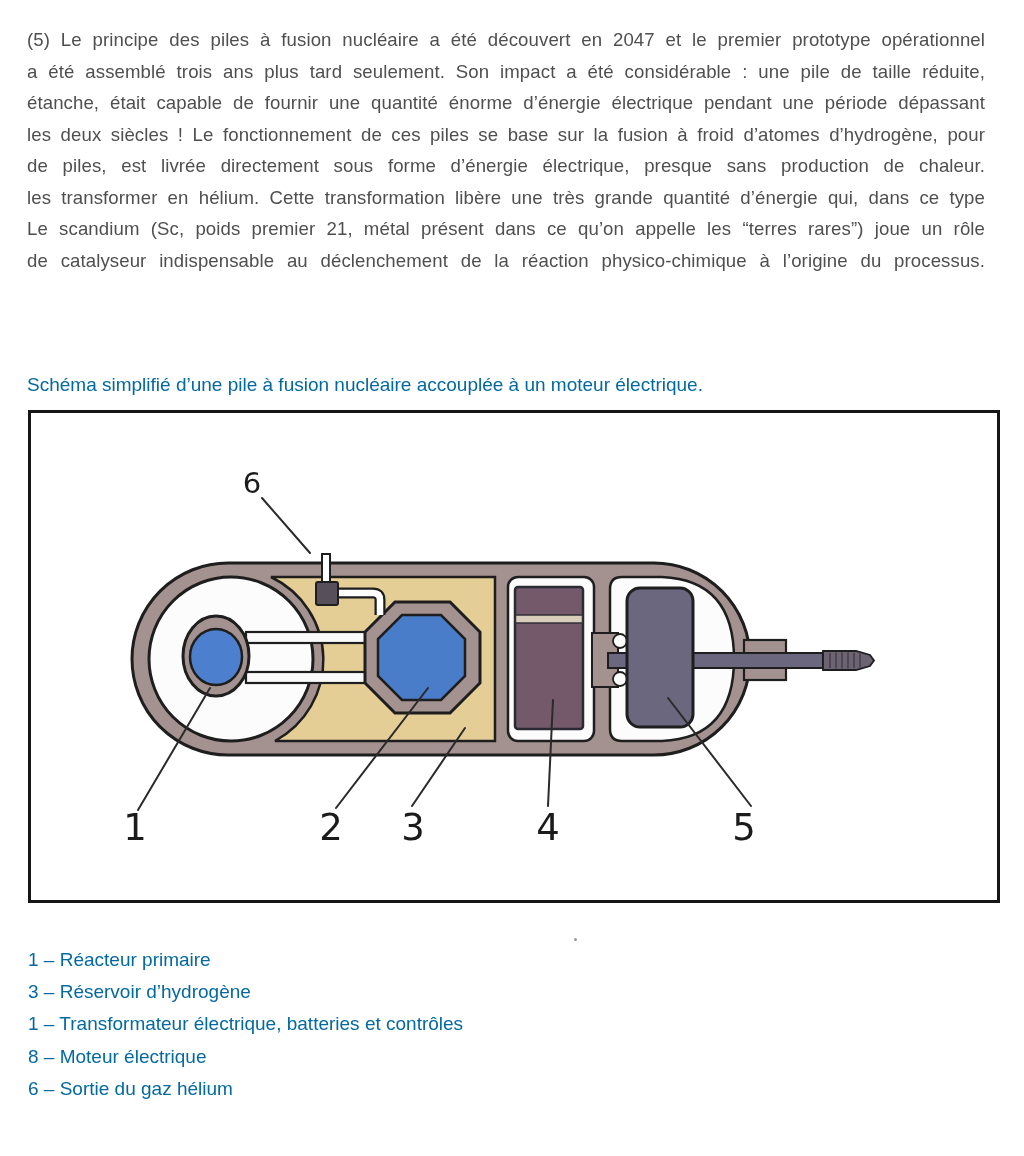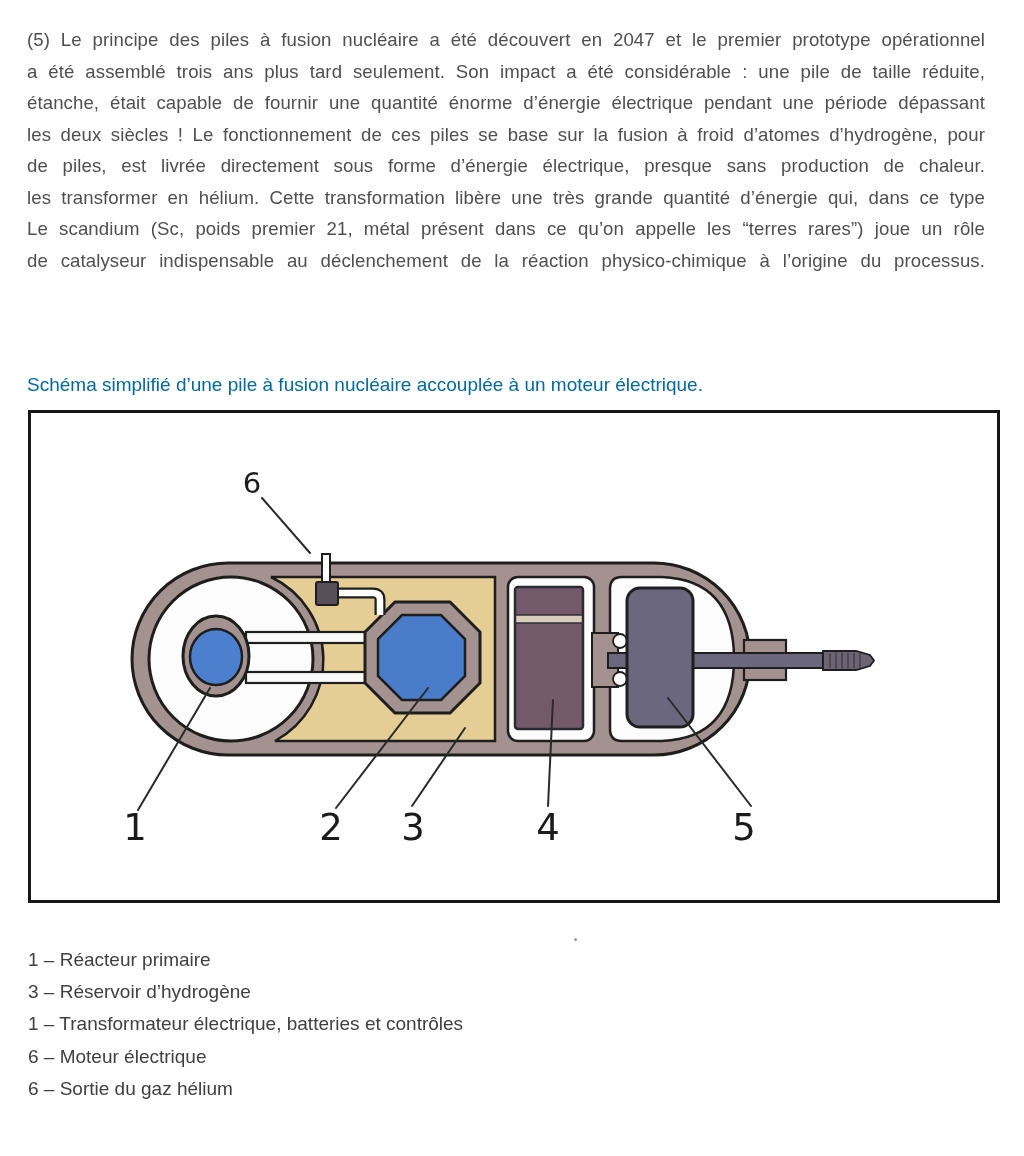--- a/index.html
+++ b/index.html
@@ -24,21 +24,21 @@
   }
   .figure-frame svg{position:absolute;left:0;top:0;width:972px;height:493px;}
   .co{
     position:absolute;transform:translate(-50%,-54%);
     font-family:"DejaVu Sans",sans-serif;font-size:37px;font-weight:400;
     color:#1b1b1b;line-height:1;letter-spacing:0;
   }
   .co.small{font-size:29px;}
   .legend{
     position:absolute;left:28px;top:944px;width:900px;
-    font-size:19px;line-height:32.2px;color:#404040;
+    font-size:19px;line-height:32.2px;color:#0369a1;
   }
   .legend-item{white-space:nowrap;}
   .speck{
     position:absolute;left:574px;top:938px;width:3px;height:3px;
     background:#9a9a9a;border-radius:50%;
   }
 </style>
 </head>
 <body>
 
@@ -125,15 +125,15 @@
   <span class="co" style="left:716px;top:419px;">5</span>
   <span class="co small" style="left:224px;top:75px;">6</span>
 </div>
 
 <div class="speck"></div>
 
 <div class="legend">
   <div class="legend-item">1 – Réacteur primaire</div>
   <div class="legend-item">3 – Réservoir d’hydrogène</div>
   <div class="legend-item">1 – Transformateur électrique, batteries et contrôles</div>
-  <div class="legend-item">6 – Moteur électrique</div>
+  <div class="legend-item">8 – Moteur électrique</div>
   <div class="legend-item">6 – Sortie du gaz hélium</div>
 </div>
 
 </body></html>

